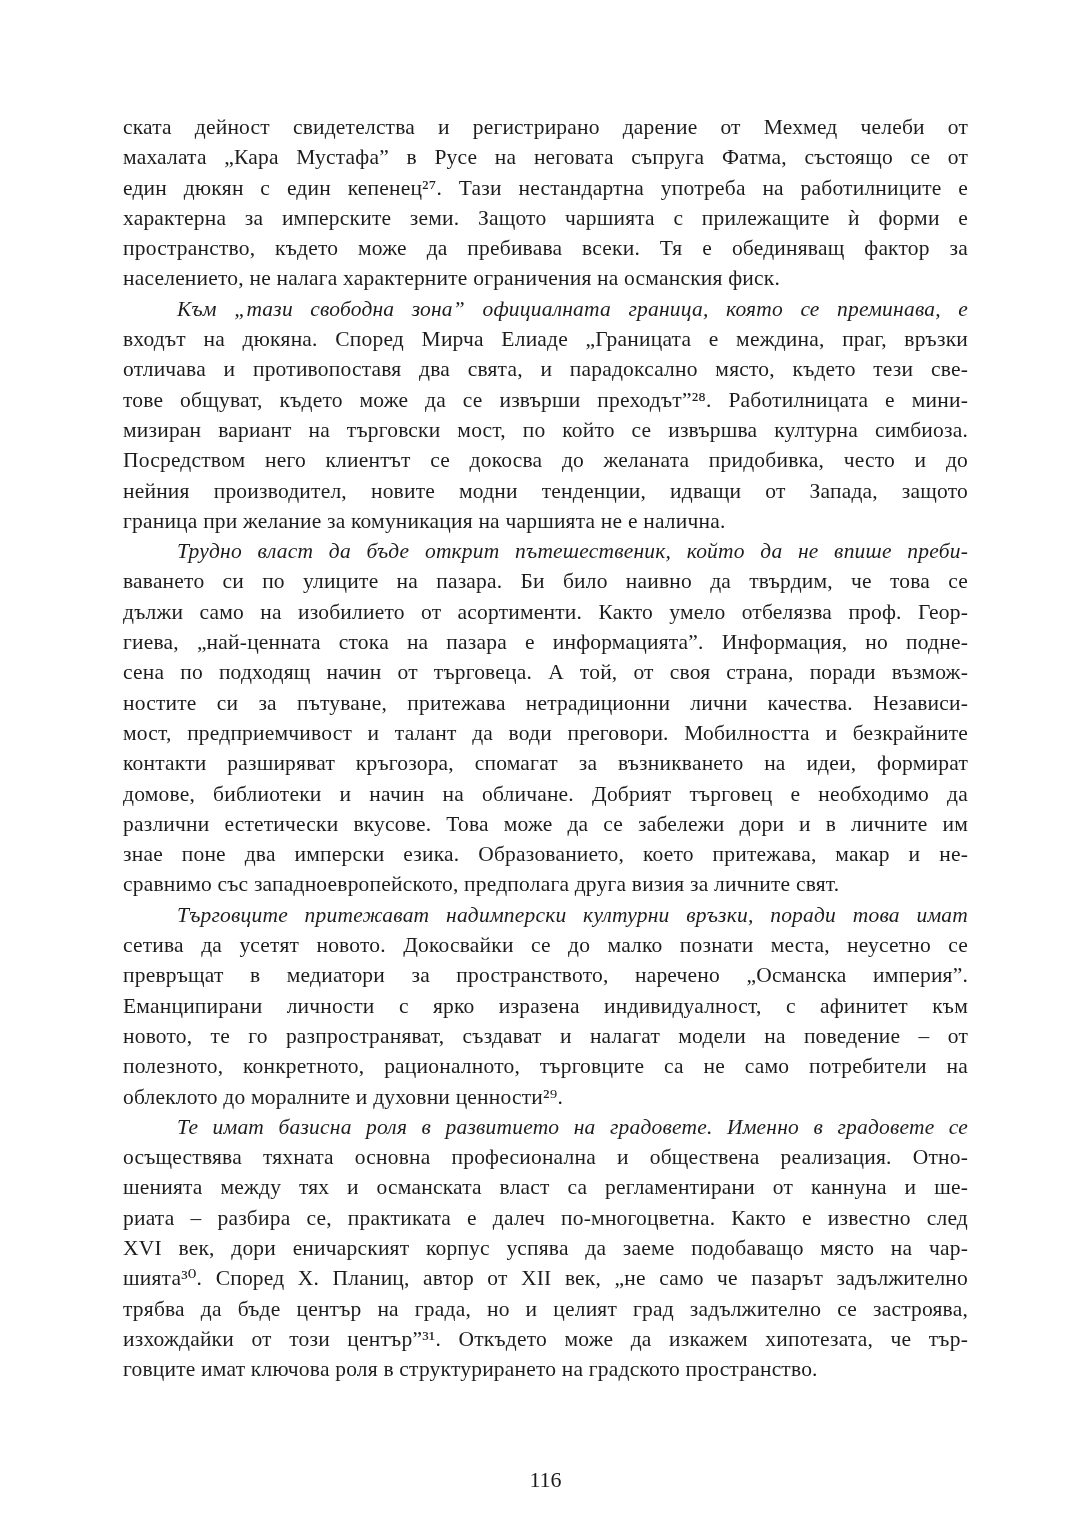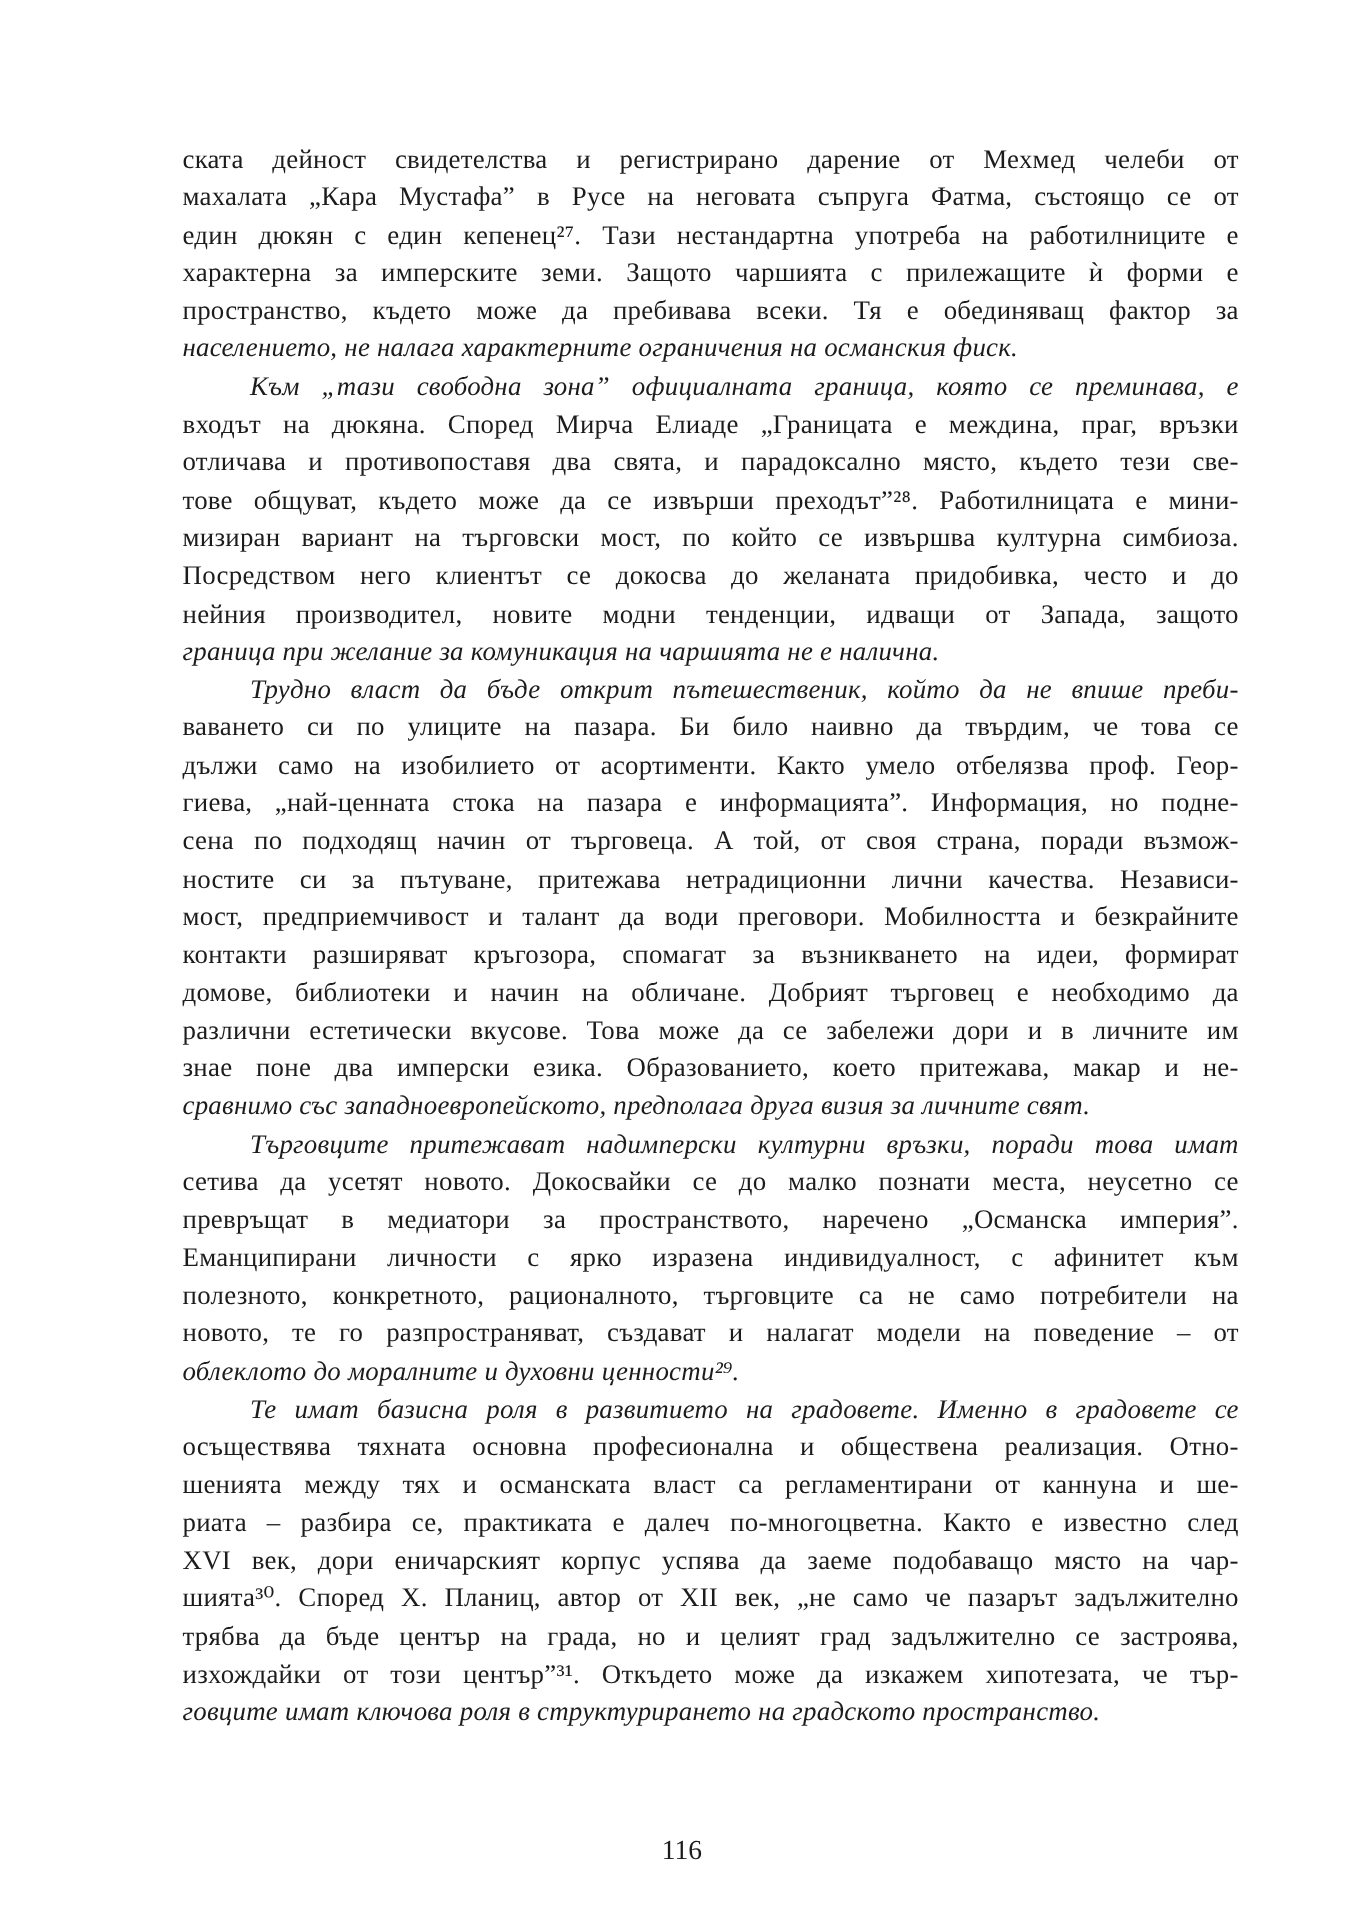--- a/index.html
+++ b/index.html
@@ -17,33 +17,31 @@
     overflow: hidden;
   }
   .text-body {
     position: absolute;
     left: 123px;
     top: 112px;
     width: 845px;
     font-size: 21.5px;
     line-height: 30.3px;
     letter-spacing: 0.2px;
-    margin-left: 23px;
   }
   .paragraph {
     margin: 0;
   }
   .line {
     text-align: justify;
     text-align-last: justify;
   }
   .line.last {
     text-align: left;
     text-align-last: left;
-    font-style: italic;
   }
   .line.first-indent {
     text-indent: 54px;
     font-style: italic;
   }
   .page-number {
     position: absolute;
     left: 123px;
     top: 1465px;
     width: 845px;
@@ -87,22 +85,22 @@
         <div class="line">домове, библиотеки и начин на обличане. Добрият търговец е необходимо да</div>
         <div class="line">различни естетически вкусове. Това може да се забележи дори и в личните им</div>
         <div class="line">знае поне два имперски езика. Образованието, което притежава, макар и не-</div>
         <div class="line last">сравнимо със западноевропейското, предполага друга визия за личните свят.</div>
       </div>
       <div class="paragraph">
         <div class="line first-indent">Търговците притежават надимперски културни връзки, поради това имат</div>
         <div class="line">сетива да усетят новото. Докосвайки се до малко познати места, неусетно се</div>
         <div class="line">превръщат в медиатори за пространството, наречено „Османска империя”.</div>
         <div class="line">Еманципирани личности с ярко изразена индивидуалност, с афинитет към</div>
+        <div class="line">новото, те го разпространяват, създават и налагат модели на поведение – от</div>
         <div class="line">полезното, конкретното, рационалното, търговците са не само потребители на</div>
-        <div class="line">новото, те го разпространяват, създават и налагат модели на поведение – от</div>
         <div class="line last">облеклото до моралните и духовни ценности²⁹.</div>
       </div>
       <div class="paragraph">
         <div class="line first-indent">Те имат базисна роля в развитието на градовете. Именно в градовете се</div>
         <div class="line">осъществява тяхната основна професионална и обществена реализация. Отно-</div>
         <div class="line">шенията между тях и османската власт са регламентирани от каннуна и ше-</div>
         <div class="line">риата – разбира се, практиката е далеч по-многоцветна. Както е известно след</div>
         <div class="line">XVI век, дори еничарският корпус успява да заеме подобаващо място на чар-</div>
         <div class="line">шията³⁰. Според Х. Планиц, автор от XII век, „не само че пазарът задължително</div>
         <div class="line">трябва да бъде център на града, но и целият град задължително се застроява,</div>

